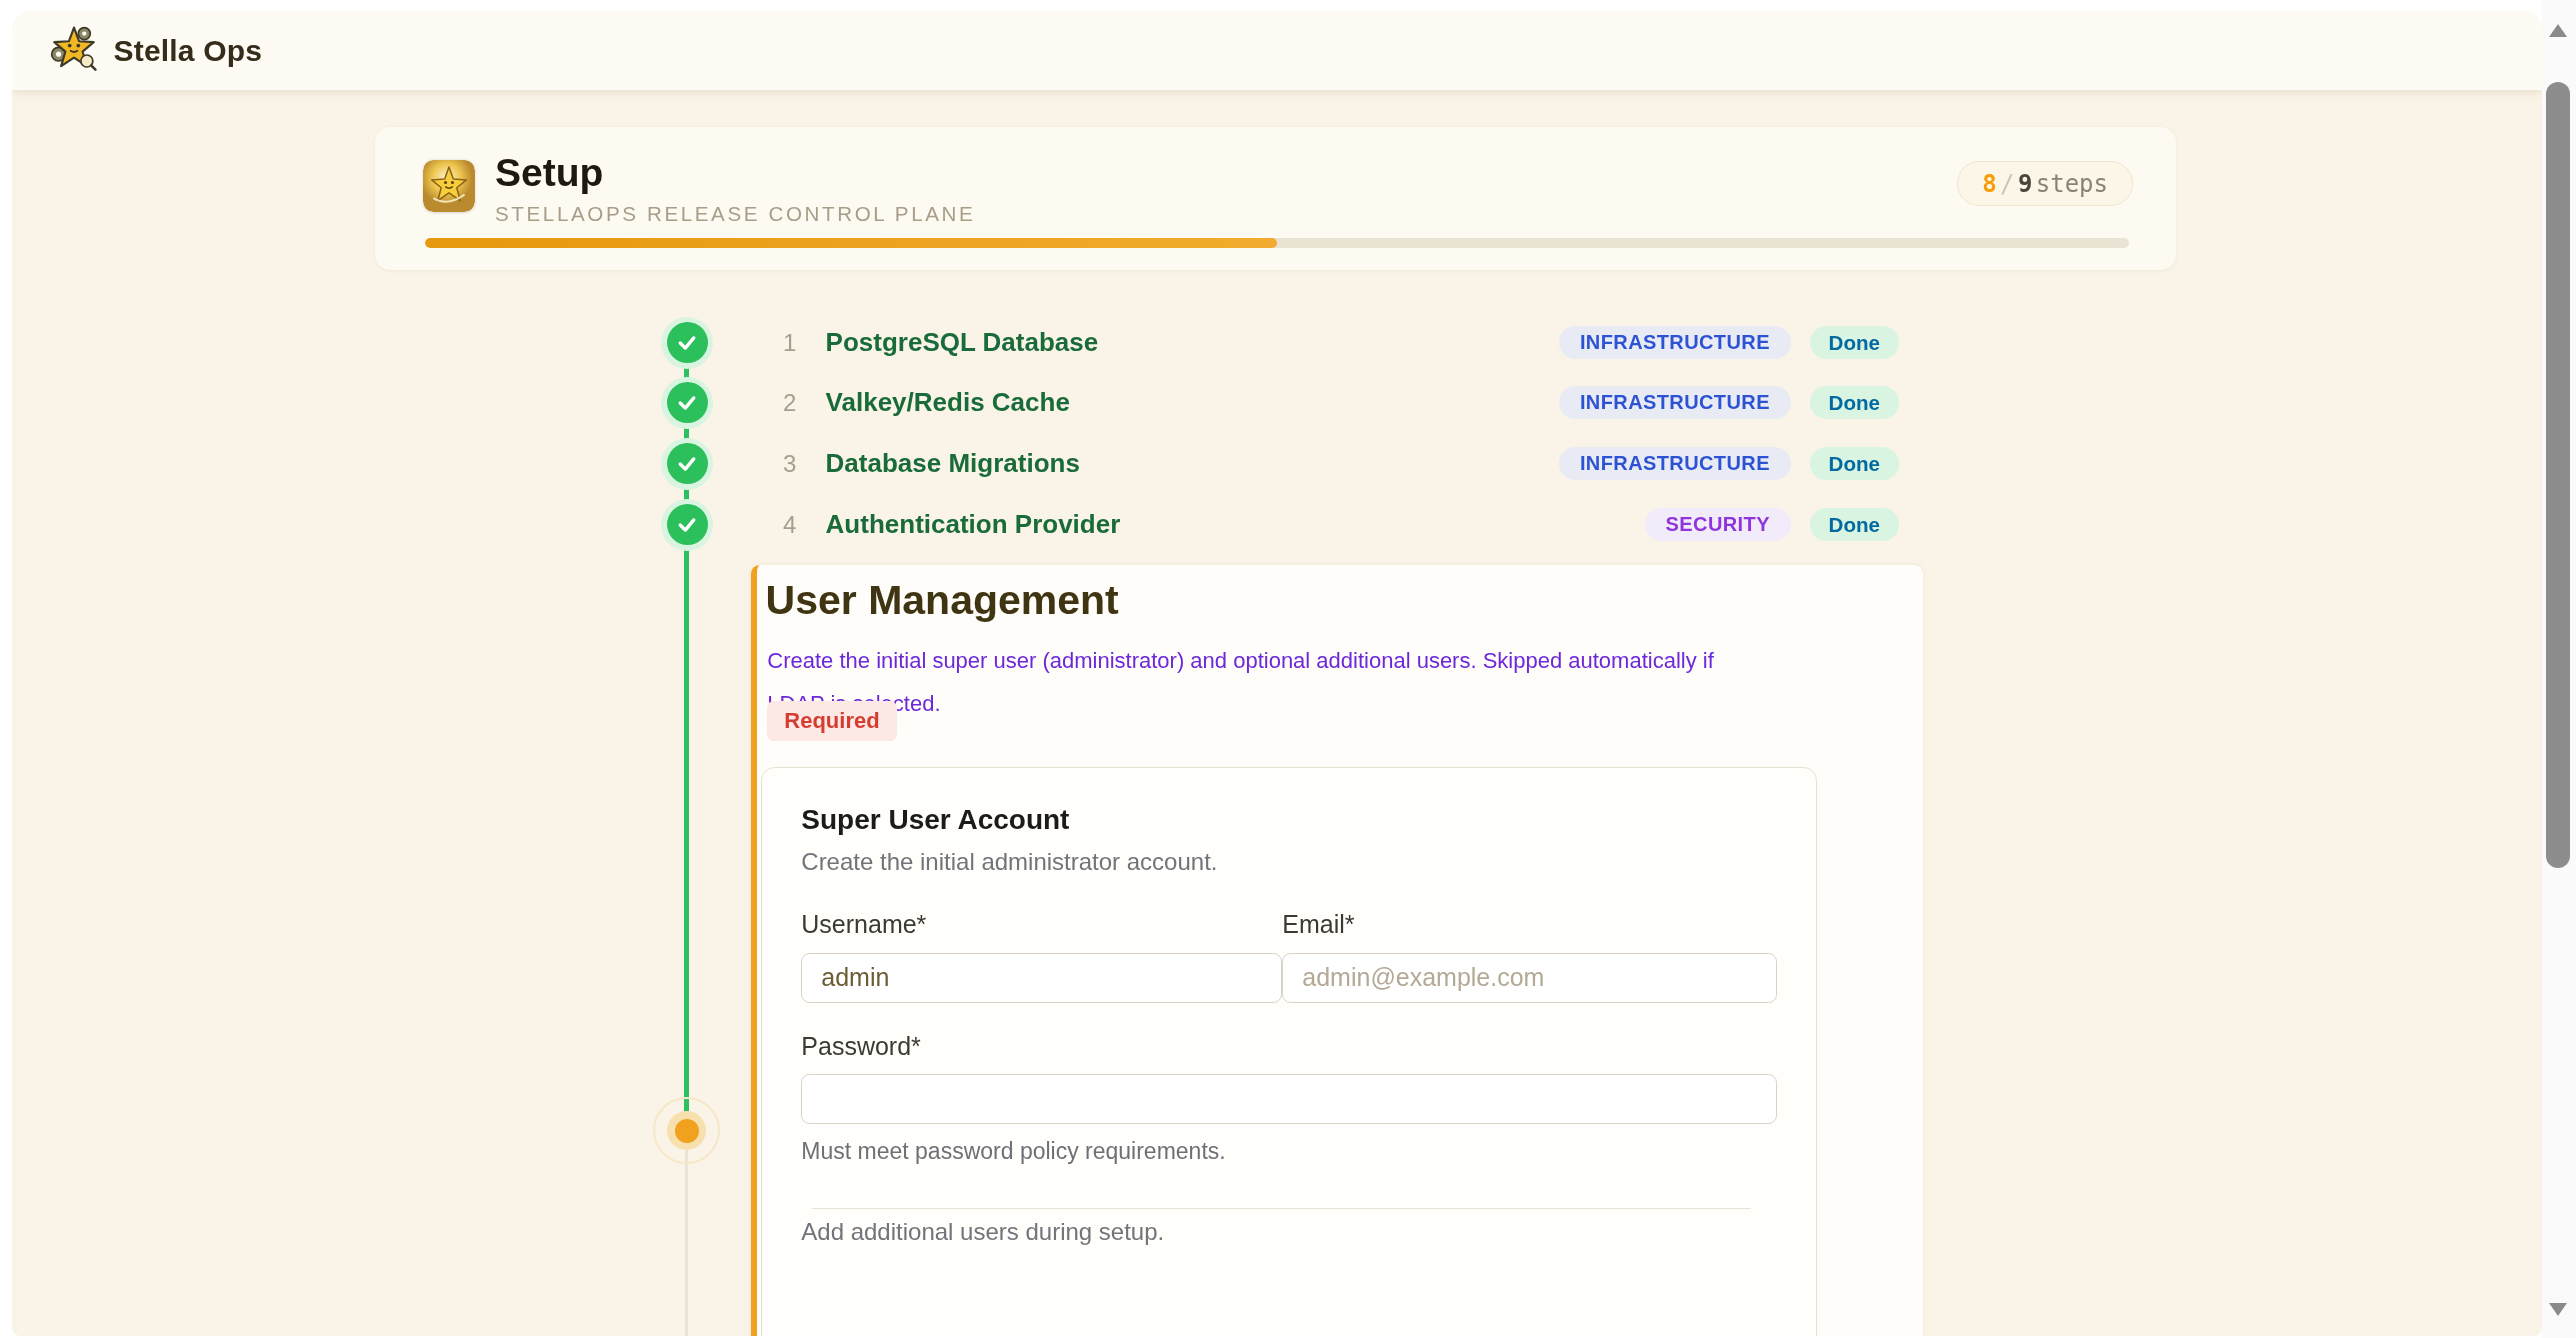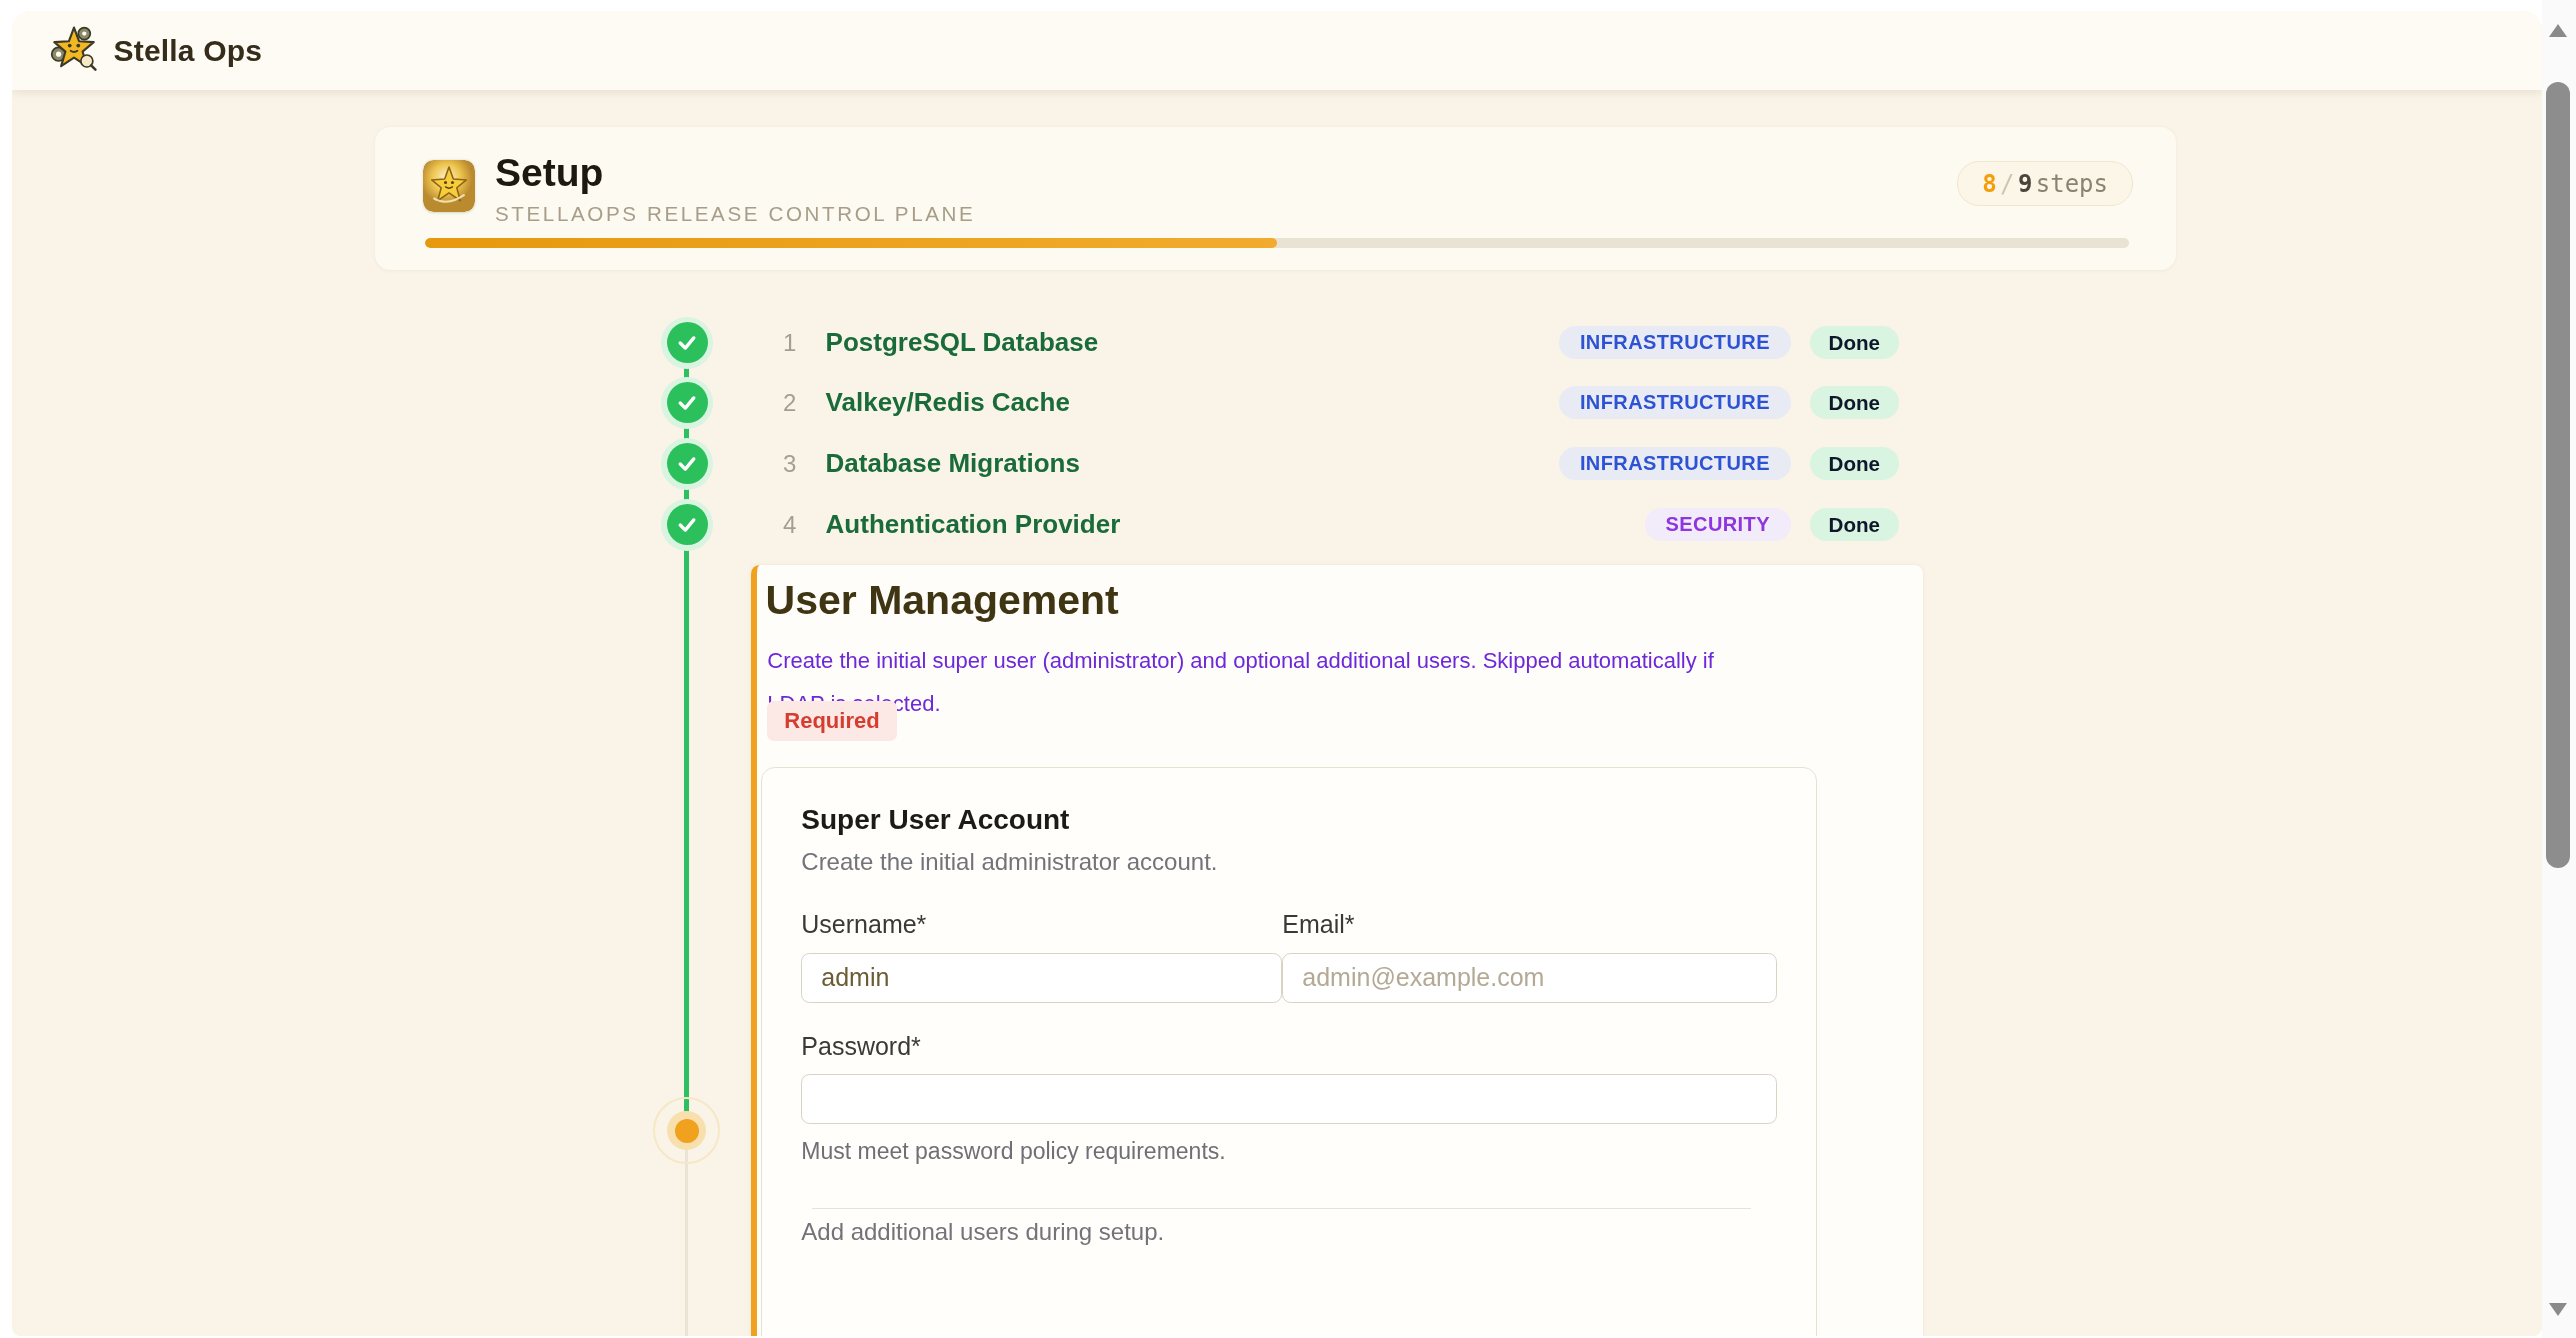--- a/index.html
+++ b/index.html
@@ -68,21 +68,21 @@
   }
   .step-num { margin-left:70px; width:34px; font-size:24px; color:#a79d8d; flex:none; }
   .step-name { margin-left:8.6px; font-size:26px; font-weight:600; color:#1a6b3a; }
   .step-spacer { flex:1; }
   .pill {
     height:33px; border-radius:16.3px; display:flex; align-items:center;
     padding:0 20.6px; font-size:20px; font-weight:700; letter-spacing:0.4px; flex:none;
   }
   .pill-infra { background:#e9ebf4; color:#2d53d4; }
   .pill-security { background:#f2ebfa; color:#8f35dd; }
-  .pill-done { background:#d9f4e1; color:#0f172a; margin-left:19px; font-size:20.6px; letter-spacing:0; padding:0 19px; }
+  .pill-done { background:#d9f4e1; color:#0369a1; margin-left:19px; font-size:20.6px; letter-spacing:0; padding:0 19px; }
 
   
   .panel {
     position:absolute; left:739px; top:554px; width:1172px; height:807px;
     background:#fffdf9; border-left:6px solid #f0a11f; border-radius:8.6px;
     box-shadow:0 0.9px 4.3px rgba(120,100,60,.10); z-index:4;
   }
   .panel-title { position:absolute; left:8.6px; top:12px; font-size:41px; font-weight:800; color:#3f3513; }
   .panel-desc  { position:absolute; left:10.3px; top:74px; width:996px; font-size:22px; line-height:43px; color:#6d28d9; }
   .required-badge {

